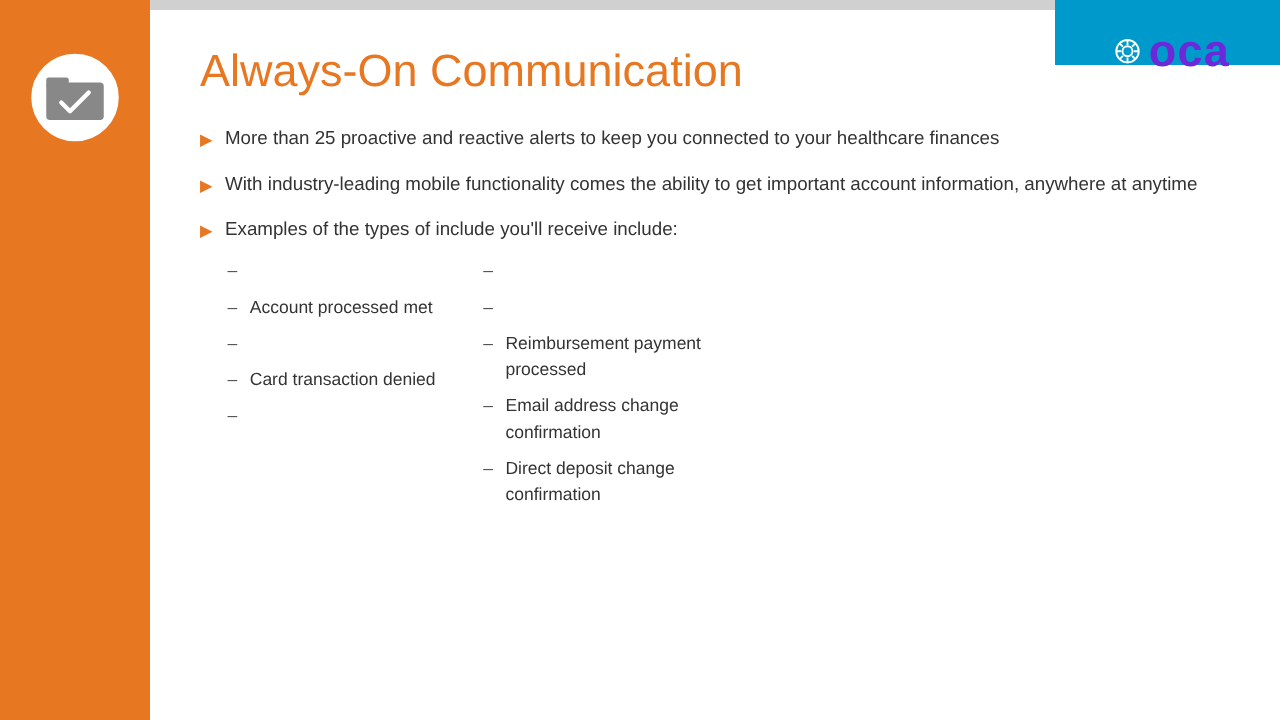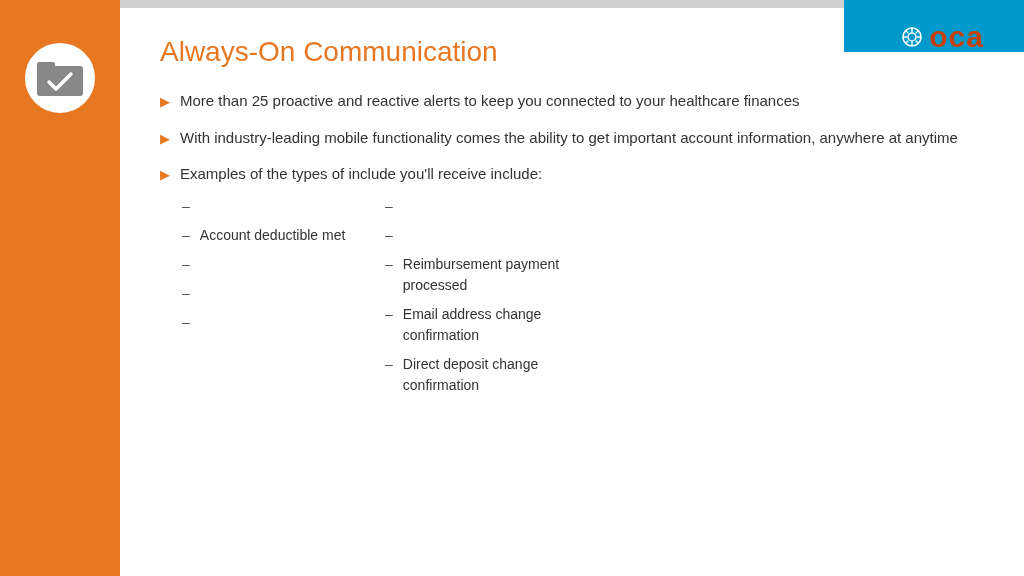--- a/index.html
+++ b/index.html
@@ -27,23 +27,23 @@
       position: absolute;
       top: 8px;
       right: 16px;
       display: flex;
       align-items: center;
       gap: 6px;
       padding: 4px 8px;
     }
 
     .logo-text {
-      font-size: 30px;
+      font-size: 36px;
       font-weight: 700;
-      color: #c2410c;
+      color: #6d28d9;
       letter-spacing: 1px;
     }
 
     .logo-bg {
       position: absolute;
       top: 0;
       right: 0;
       width: 180px;
       height: 52px;
       background: #0099cc;
@@ -90,21 +90,21 @@
     .main-content {
       position: absolute;
       top: 8px;
       left: 120px;
       right: 0;
       bottom: 0;
       padding: 24px 48px 24px 40px;
     }
 
     .page-title {
-      font-size: 28px;
+      font-size: 36px;
       font-weight: 400;
       color: #e87722;
       margin-bottom: 22px;
       margin-top: 4px;
     }
 
     .bullet-list {
       list-style: none;
       margin-bottom: 0;
     }
@@ -214,27 +214,28 @@
         <span class="bullet-text">Examples of the types of include you'll receive include:</span>
       </div>
 
       <div class="sub-items" style="margin-left: 22px;">
         <ul class="sub-col">
           <li>
             <span class="dash">–</span>
           </li>
           <li>
             <span class="dash">–</span>
-            <span>Account deductible met</span>
-          </li>
-          <li>
-            <span class="dash">–</span>
-          </li>
-          <li>
-            <span class="dash">–</span>
+            <span>Account processed met</span>
+          </li>
+          <li>
+            <span class="dash">–</span>
+          </li>
+          <li>
+            <span class="dash">–</span>
+            <span>Card transaction denied</span>
           </li>
           <li>
             <span class="dash">–</span>
           </li>
         </ul>
         <ul class="sub-col">
           <li>
             <span class="dash">–</span>
           </li>
           <li>

